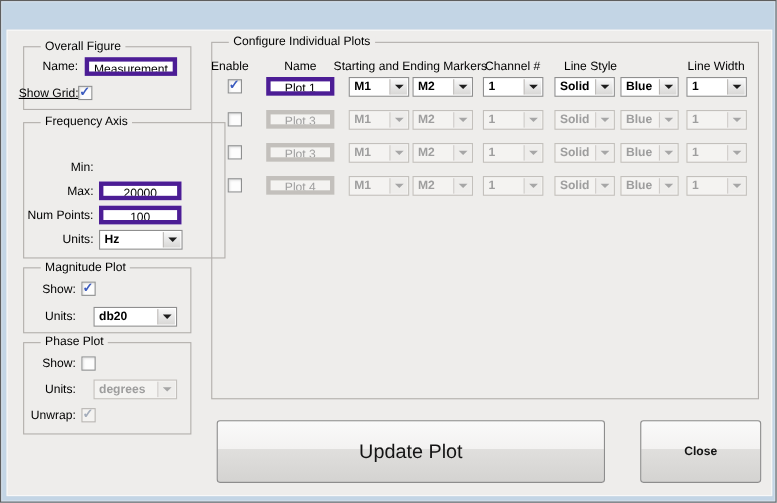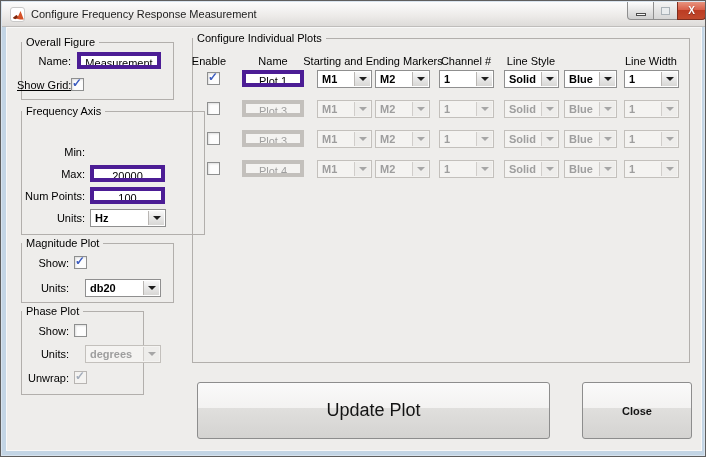--- a/index.html
+++ b/index.html
@@ -34,21 +34,21 @@
   .glyph-max{ width:9px; height:8px; border:1px solid #aab2b8; background:#e9ecee; }
 
   
   .client{
     position:absolute; left:5px; top:26px; width:696px; height:424px;
     background:#eeedeb; border:1px solid #f8f8f8;
   }
 
   
   .grp{ position:absolute; border:1px solid #b2afac; box-shadow:inset 0 0 0 0 #fff; }
-  .grp-label{ position:absolute; top:-7px; left:0; background:#eeedeb; padding:0 4px;
+  .grp-label{ position:absolute; top:-7px; left:15px; background:#eeedeb; padding:0 4px;
     font-size:11px; color:#000; white-space:nowrap; }
 
   .lbl{ position:absolute; text-align:right; font-size:11px; color:#000; white-space:nowrap; }
   .hdr{ position:absolute; text-align:center; font-size:11px; color:#000; white-space:nowrap; }
 
   
   .field{ position:absolute; height:17px; background:#fff; border:4px solid #4c1d95;
     text-align:center; line-height:15px; font-size:11px; color:#000; overflow:hidden; }
 
   
@@ -82,38 +82,20 @@
     background:linear-gradient(#fafafa,#f3f2f1 45%,#e0dfdd 46%,#d4d3d1);
     display:flex; align-items:center; justify-content:center; color:#141414; cursor:default; }
   .pushbtn.big{ font-size:18px; }
   .pushbtn.small{ font-size:11px; font-weight:bold; }
 </style>
 </head>
 <body>
 
 <div class="window">
 
-  <div class="titlebar">
-    <div class="app-icon">
-      <svg width="13" height="13" viewBox="0 0 16 16">
-        <path d="M1 11 L5.5 7.5 L7.5 9 L10.5 2.5 L14.5 13 L10 13 Z" fill="#d55128"></path>
-        <path d="M1 11 L5.5 7.5 L7 10.5 L4 12.5 Z" fill="#7a2a12"></path>
-      </svg>
-    </div>
-    <span class="win-title">Configure Frequency Response Measurement</span>
-    <div class="capbtn btn-min">
-        <span class="glyph-min"></span>
-      </div>
-    <div class="capbtn btn-max">
-        <span class="glyph-max"></span>
-      </div>
-    <div class="capbtn btn-close">
-        <span>X</span>
-      </div>
-  </div>
 
   <div class="client">
 
     <div class="grp" style="left:14px; top:14px; width:153px; height:58px;">
       <span class="grp-label">Overall Figure</span>
     </div>
     <span class="lbl" style="left:20px; top:27px; width:44px;">Name:</span>
     <div class="field" style="left:70px; top:24px; width:84px;">Measurement 2</div>
     <span class="lbl" style="left:10px; top:51px; width:48px;text-decoration:underline;">Show Grid:</span>
     <div class="cb checked" style="left:64px; top:50px;">
@@ -144,21 +126,21 @@
         <span class="check">✓</span>
       </div>
     <span class="lbl" style="left:8px; top:254px; width:54px;">Units:</span>
     <div class="dd" style="left:78px; top:251px; width:76px;">
       <span class="dd-val">db20</span>
       <span class="dd-btn">
           <span class="dd-arrow"></span>
         </span>
     </div>
 
-    <div class="grp" style="left:14px; top:283px; width:123px; height:84px;">
+    <div class="grp" style="left:14px; top:283px; width:153px; height:84px;">
       <span class="grp-label">Phase Plot</span>
     </div>
     <span class="lbl" style="left:8px; top:297px; width:54px;">Show:</span>
     <div class="cb" style="left:67px; top:296px;"></div>
     <span class="lbl" style="left:8px; top:320px; width:54px;">Units:</span>
     <div class="dd disabled" style="left:78px; top:317px; width:76px;">
       <span class="dd-val">degrees</span>
       <span class="dd-btn">
           <span class="dd-arrow"></span>
         </span>
@@ -168,21 +150,21 @@
         <span class="check">✓</span>
       </div>
 
     <div class="grp" style="left:185px; top:10px; width:498px; height:325px;">
       <span class="grp-label">Configure Individual Plots</span>
     </div>
     <span class="hdr" style="left:180px; top:27px; width:44px;">Enable</span>
     <span class="hdr" style="left:236px; top:27px; width:60px;">Name</span>
     <span class="hdr" style="left:276px; top:27px; width:180px;">Starting and Ending Markers</span>
     <span class="hdr" style="left:429px; top:27px; width:60px;">Channel #</span>
-    <span class="hdr" style="left:494px; top:27px; width:60px;">Line Style</span>
+    <span class="hdr" style="left:494px; top:27px; width:60px;text-align:right;">Line Style</span>
     <span class="hdr" style="left:553px; top:42px; width:60px;">Line Color</span>
     <span class="hdr" style="left:614px; top:27px; width:60px;">Line Width</span>
 
     <div>
       <div class="cb checked" style="left:200px; top:44px;">
           <span class="check">✓</span>
         </div>
       <div class="field" style="left:235px; top:42px; width:62px;">Plot 1</div>
       <div class="dd" style="left:310px; top:42px; width:55px;">
           <span class="dd-val">M1</span>

